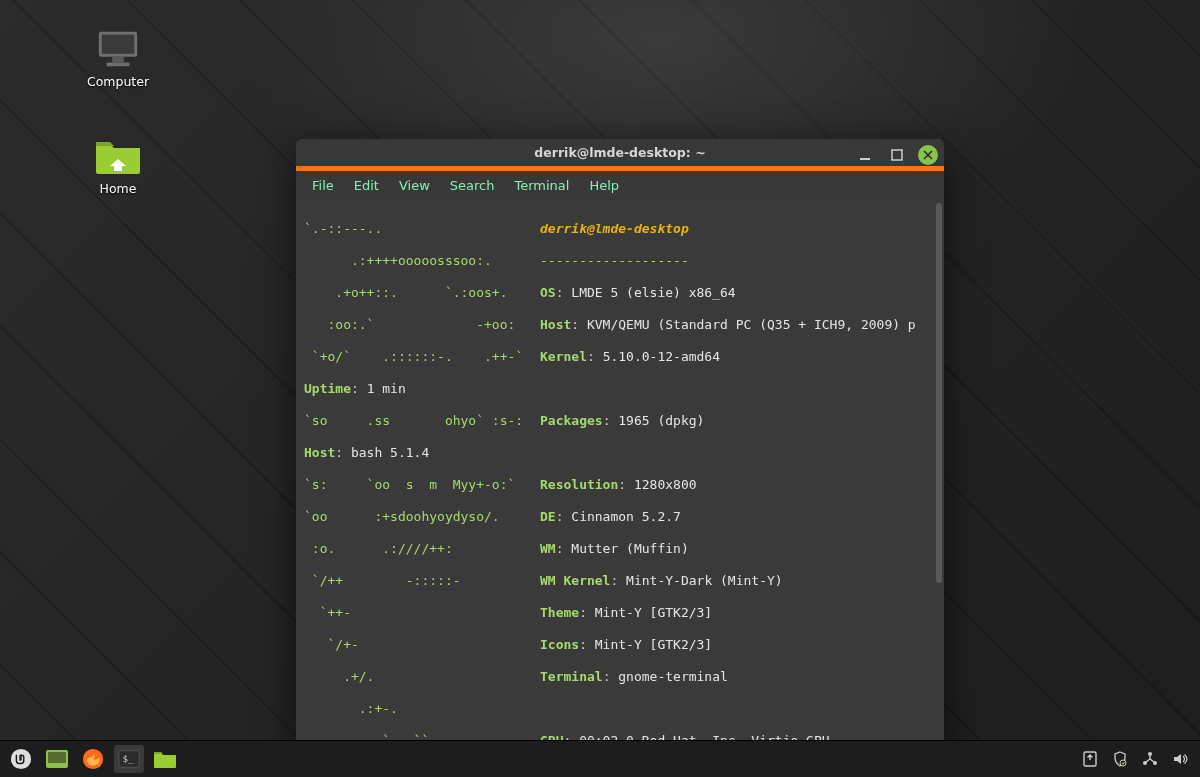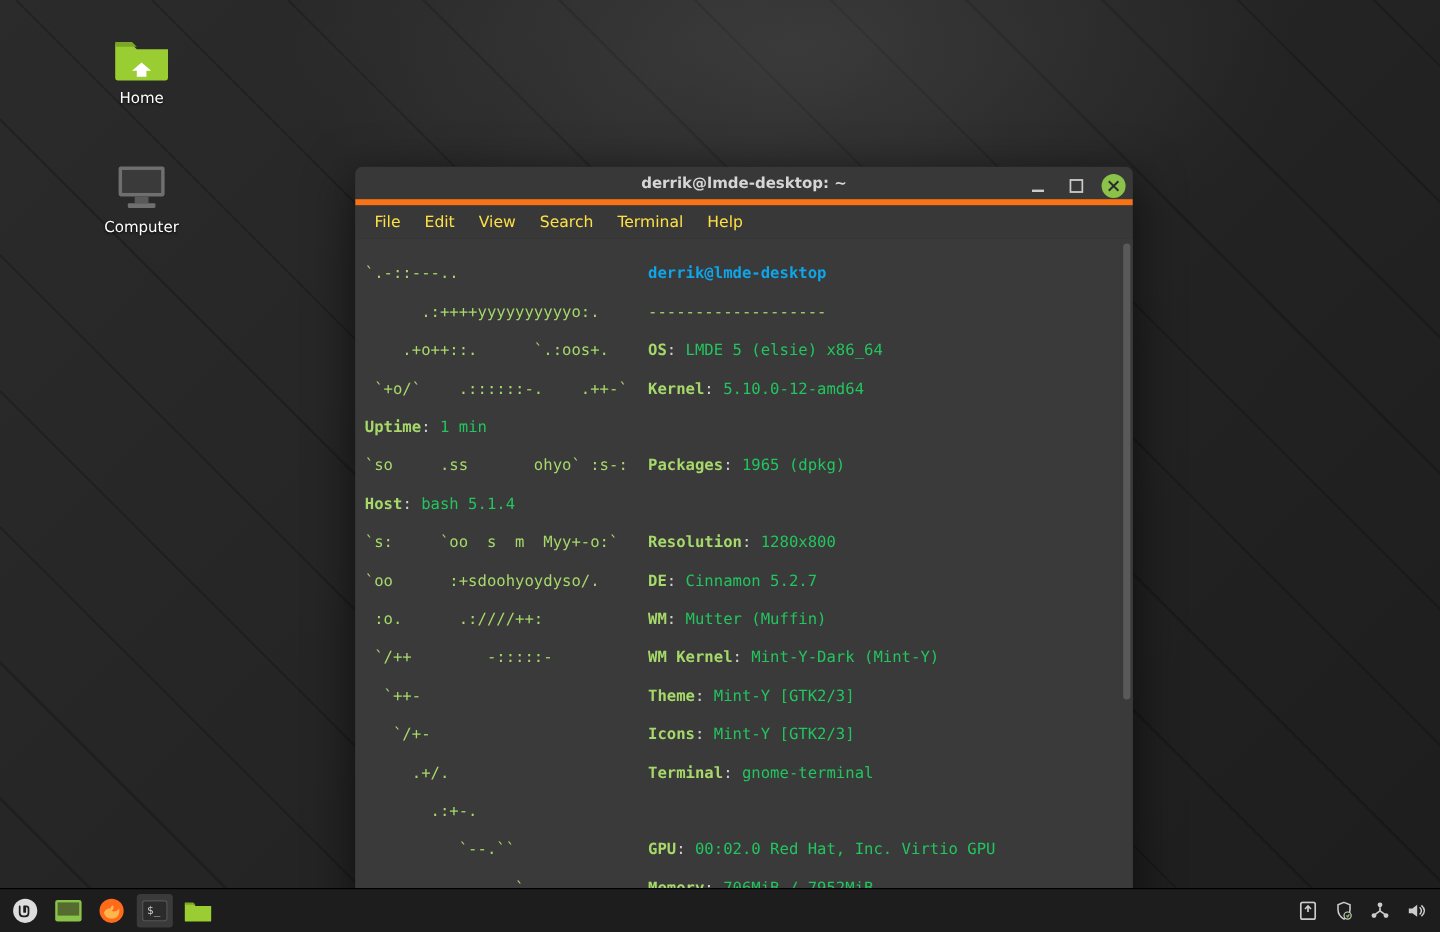--- a/index.html
+++ b/index.html
@@ -42,36 +42,36 @@
   .titlebar {
     height:32px; background:#383838; display:flex; align-items:center;
     justify-content:center; position:relative;
     border-bottom:5px solid #f97316;
   }
   .titlebar .title { font-size:12.5px; color:#d6d6d6; font-weight:600; }
   .wcontrols { position:absolute; right:6px; top:5px; display:flex; gap:10px; align-items:center; }
   .wbtn { width:22px; height:22px; display:flex; align-items:center; justify-content:center; cursor:pointer; color:#ccc; }
   .wbtn.close { background:#8bc34a; color:#2b2b2b; border-radius:50%; width:20px; height:20px; }
   .menubar { height:28px; background:#383838; display:flex; align-items:center; gap:0; padding:0 6px; }
-  .menuitem { padding:4px 10px; font-size:13px; color:#fde047; cursor:pointer; }
+  .menuitem { padding:4px 10px; font-size:13px; color:#86efac; cursor:pointer; }
 
   .term {
     background:#3a3a3a; padding:6px 8px 10px 8px;
     font-family:"DejaVu Sans Mono","Liberation Mono",monospace;
     font-size:13px; line-height:16px; color:#d0d0d0;
     position:relative; white-space:pre;
     border-right:10px solid #3a3a3a;
   }
   .term .scrollbar {
     position:absolute; right:-8px; top:4px; width:6px; height:380px;
     background:#595959; border-radius:3px;
   }
   .key   { color:#a6d96a; font-weight:bold; }
-  .val   { color:#22c55e; }
-  .header{ color:#0ea5e9; font-weight:bold; }
+  .val   { color:#e5e5e5; }
+  .header{ color:#eab308; font-weight:bold;font-style:italic; }
   .dash  { color:#a6d96a; }
   .info-row { display:flex; }
   .info-row .left { width:236px; color:#a6d96a; }
   .info-row .right { }
 
   
   .taskbar {
     position:absolute; left:0; right:0; bottom:0; height:36px;
     background:#1d1d1d; display:flex; align-items:center;
     padding:0 6px; gap:6px;
@@ -85,40 +85,40 @@
   .tray svg, .tray .glyph { width:16px; height:16px; display:block; }
   .glyph { font-size:15px; line-height:16px; text-align:center; }
 
 </style>
 </head>
 <body>
 
 <div class="wallpaper"></div>
 
 <div class="desktop-icons">
-  <div class="desktop-item">
-    <div class="dicon">
-      <svg class="folder-svg" viewBox="0 0 48 40">
-        <path d="M2 8 h14 l4 4 h26 v24 a2 2 0 0 1 -2 2 H4 a2 2 0 0 1 -2 -2 Z" fill="#9acd32"></path>
-        <path d="M2 6 h14 l4 4 h-18 Z" fill="#7aa725"></path>
-        <path d="M16 30 l8 -7 l8 7 v0 h-4 v5 h-8 v-5 Z" fill="#ffffff"></path>
-      </svg>
-    </div>
-    <span class="dlabel">Home</span>
-  </div>
   <div class="desktop-item">
     <div class="dicon">
       <svg class="monitor-svg" viewBox="0 0 48 40">
         <rect x="4" y="2" width="40" height="26" rx="2" fill="#6f6f6f"></rect>
         <rect x="7" y="5" width="34" height="20" fill="#3a3a3a"></rect>
         <rect x="18" y="28" width="12" height="6" fill="#5a5a5a"></rect>
         <rect x="12" y="34" width="24" height="4" rx="1" fill="#6f6f6f"></rect>
       </svg>
     </div>
     <span class="dlabel">Computer</span>
+  </div>
+  <div class="desktop-item">
+    <div class="dicon">
+      <svg class="folder-svg" viewBox="0 0 48 40">
+        <path d="M2 8 h14 l4 4 h26 v24 a2 2 0 0 1 -2 2 H4 a2 2 0 0 1 -2 -2 Z" fill="#9acd32"></path>
+        <path d="M2 6 h14 l4 4 h-18 Z" fill="#7aa725"></path>
+        <path d="M16 30 l8 -7 l8 7 v0 h-4 v5 h-8 v-5 Z" fill="#ffffff"></path>
+      </svg>
+    </div>
+    <span class="dlabel">Home</span>
   </div>
 </div>
 
 <div class="window">
   <div class="titlebar">
     <span class="title">derrik@lmde-desktop: ~</span>
     <div class="wcontrols">
       <div class="wbtn">
         <svg width="12" height="12" viewBox="0 0 12 12">
             <rect x="1" y="9" width="10" height="2" fill="#ccc"></rect>
@@ -139,22 +139,23 @@
   <div class="menubar">
     <div class="menuitem">File</div>
     <div class="menuitem">Edit</div>
     <div class="menuitem">View</div>
     <div class="menuitem">Search</div>
     <div class="menuitem">Terminal</div>
     <div class="menuitem">Help</div>
   </div>
   <div class="term">
 <div class="info-row"><span class="left">`.-::---..</span><span class="right"><span class="header">derrik@lmde-desktop</span></span></div>
-<div class="info-row"><span class="left">      .:++++yyyyyyyyyyo:.</span><span class="right dash">-------------------</span></div>
+<div class="info-row"><span class="left">      .:++++ooooosssoo:.</span><span class="right dash">-------------------</span></div>
 <div class="info-row"><span class="left">    .+o++::.      `.:oos+.</span><span class="right"><span class="key">OS</span>: <span class="val">LMDE 5 (elsie) x86_64</span></span></div>
+<div class="info-row"><span class="left">   :oo:.`             -+oo:</span><span class="right"><span class="key">Host</span>: <span class="val">KVM/QEMU (Standard PC (Q35 + ICH9, 2009) p</span></span></div>
 <div class="info-row"><span class="left"> `+o/`    .::::::-.    .++-`</span><span class="right"><span class="key">Kernel</span>: <span class="val">5.10.0-12-amd64</span></span></div>
 <div class="info-row"><span class="right"><span class="key">Uptime</span>: <span class="val">1 min</span></span></div>
 <div class="info-row"><span class="left">`so     .ss       ohyo` :s-:</span><span class="right"><span class="key">Packages</span>: <span class="val">1965 (dpkg)</span></span></div>
 <div class="info-row"><span class="right"><span class="key">Host</span>: <span class="val">bash 5.1.4</span></span></div>
 <div class="info-row"><span class="left">`s:     `oo  s  m  Myy+-o:`</span><span class="right"><span class="key">Resolution</span>: <span class="val">1280x800</span></span></div>
 <div class="info-row"><span class="left">`oo      :+sdoohyoydyso/.</span><span class="right"><span class="key">DE</span>: <span class="val">Cinnamon 5.2.7</span></span></div>
 <div class="info-row"><span class="left"> :o.      .:////++:</span><span class="right"><span class="key">WM</span>: <span class="val">Mutter (Muffin)</span></span></div>
 <div class="info-row"><span class="left"> `/++        -:::::-</span><span class="right"><span class="key">WM Kernel</span>: <span class="val">Mint-Y-Dark (Mint-Y)</span></span></div>
 <div class="info-row"><span class="left">  `++-</span><span class="right"><span class="key">Theme</span>: <span class="val">Mint-Y [GTK2/3]</span></span></div>
 <div class="info-row"><span class="left">   `/+-</span><span class="right"><span class="key">Icons</span>: <span class="val">Mint-Y [GTK2/3]</span></span></div>

